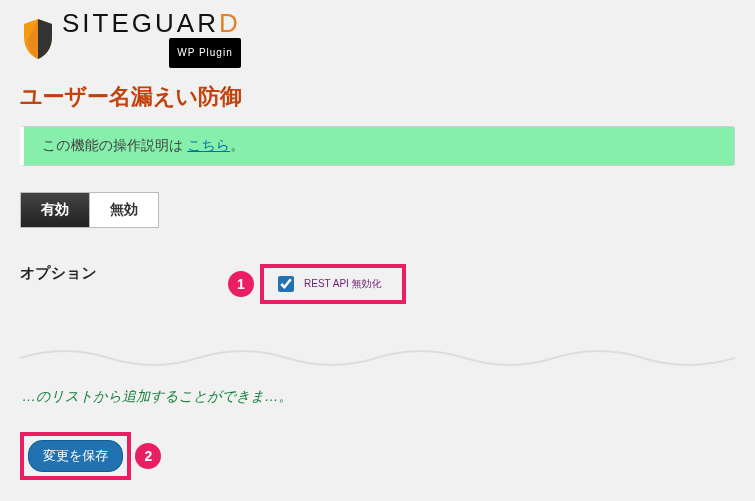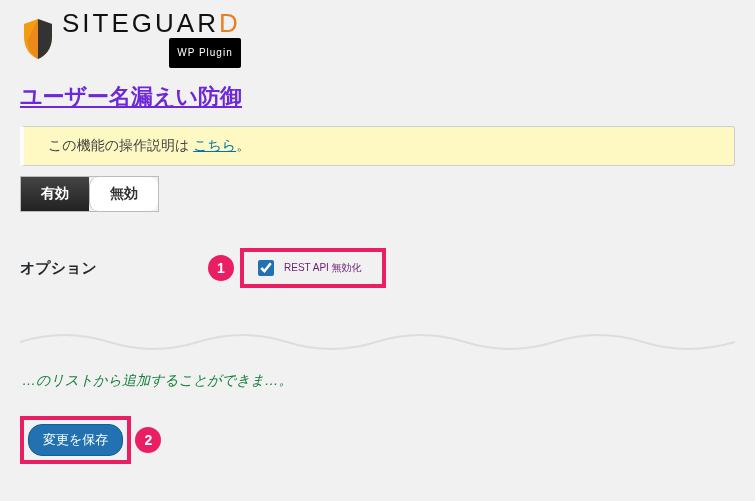--- a/index.html
+++ b/index.html
@@ -43,32 +43,31 @@
       font-size: 10px;
       padding: 10px 8px;
       border-radius: 2px;
       margin-top: 2px;
       letter-spacing: 1px;
     }
     h1.page-title {
       font-size: 22px;
       font-weight: 600;
       margin: 14px 0 14px 0;
-      color: #6d28d9;
-      text-decoration: underline;
+      color: #c2410c;
     }
     .notice {
-      background: #fef9c3;
+      background: #86efac;
       border: 1px solid #ccd0d4;
       border-left: 4px solid #fff;
       border-radius: 3px;
-      padding: 10px 24px;
+      padding: 10px 18px;
       font-size: 14px;
       color: #444;
-      margin-bottom: 10px;
+      margin-bottom: 26px;
     }
     .notice a {
       color: #0073aa;
       text-decoration: underline;
     }
     .toggle-group {
       display: inline-flex;
       border: 1px solid #bbb;
       overflow: hidden;
       margin-bottom: 36px;
@@ -82,26 +81,25 @@
       user-select: none;
     }
     .toggle-on {
       background: linear-gradient(#444, #222);
       color: #fff;
     }
     .toggle-off {
       background: #fff;
       color: #333;
       border-left: 1px solid #bbb;
-      border-radius: 9px;
     }
     .options-row {
       display: flex;
-      align-items: center;
-      gap: 20px;
+      align-items: flex-start;
+      gap: 40px;
       margin-bottom: 40px;
     }
     .options-label {
       font-size: 15px;
       font-weight: 600;
       color: #23282d;
       width: 200px;
     }
     .callout {
       position: relative;

